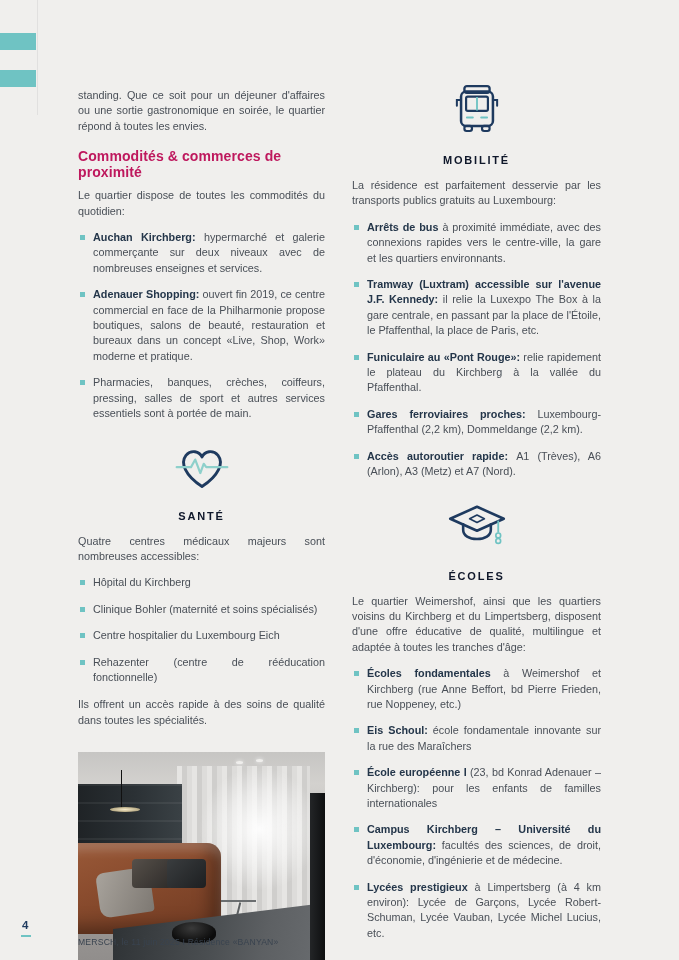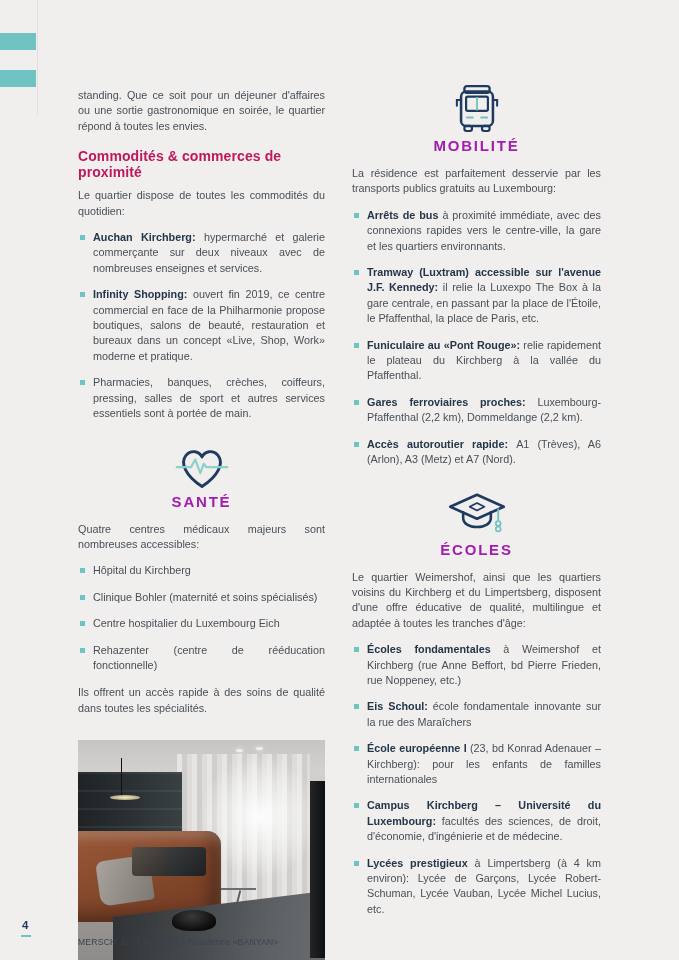--- a/index.html
+++ b/index.html
@@ -38,22 +38,22 @@
   .bullet{display:flex;margin-top:11px;}
   .bullet .sq{
     flex:0 0 auto;width:5px;height:5px;background:#6fc3c3;
     margin:5px 8px 0 2px;
   }
   .bullet .btext{flex:1;}
   .bullet b{color:#24364a;font-weight:bold;}
 
   .icon-section{text-align:center;}
   .icon-section .big-heading{
-    margin:1px 0 0 0;
-    font-size:15px;font-weight:bold;color:#a21caf;
+    margin:18px 0 0 0;
+    font-size:11px;font-weight:bold;color:#0f172a;
     letter-spacing:1.8px;
   }
   .icon-section svg{display:block;margin:0 auto;}
   .mt22{margin-top:22px;}
   .mt24{margin-top:24px;}
   .mt12{margin-top:12px;}
 
   
   .photo{
     position:relative;margin-top:24px;
@@ -122,21 +122,21 @@
 
     <h3 class="sub-heading">Commodités &amp; commerces de proximité</h3>
     <p class="body">Le quartier dispose de toutes les commodités du quotidien:</p>
 
     <div class="bullet">
       <span class="sq"></span>
       <p class="body btext"><b>Auchan Kirchberg: </b><span>hypermarché et galerie commerçante sur deux niveaux avec de nombreuses enseignes et services.</span></p>
     </div>
     <div class="bullet">
       <span class="sq"></span>
-      <p class="body btext"><b>Infinity Shopping: </b><span>ouvert fin 2019, ce centre commercial en face de la Philharmonie propose boutiques, salons de beauté, restauration et bureaux dans un concept «Live, Shop, Work» moderne et pratique.</span></p>
+      <p class="body btext"><b>Adenauer Shopping: </b><span>ouvert fin 2019, ce centre commercial en face de la Philharmonie propose boutiques, salons de beauté, restauration et bureaux dans un concept «Live, Shop, Work» moderne et pratique.</span></p>
     </div>
     <div class="bullet">
       <span class="sq"></span>
       <p class="body btext"><b></b><span>Pharmacies, banques, crèches, coiffeurs, pressing, salles de sport et autres services essentiels sont à portée de main.</span></p>
     </div>
 
     <div class="icon-section mt22">
       <svg width="54" height="48" viewBox="0 0 64 56">
         <path d="M32 50 C12 37 6 22 13 13 C19 6 29 8 32 15 C35 8 45 6 51 13 C58 22 52 37 32 50 Z" fill="none" stroke="#1e3a5f" stroke-width="3.4" stroke-linejoin="round" stroke-linecap="round"></path>
         <path d="M2 27 H19 L24 18 L30 34 L34 23 L37 27 H62" fill="none" stroke="#8ed0cb" stroke-width="2.6" stroke-linejoin="round" stroke-linecap="round"></path>

